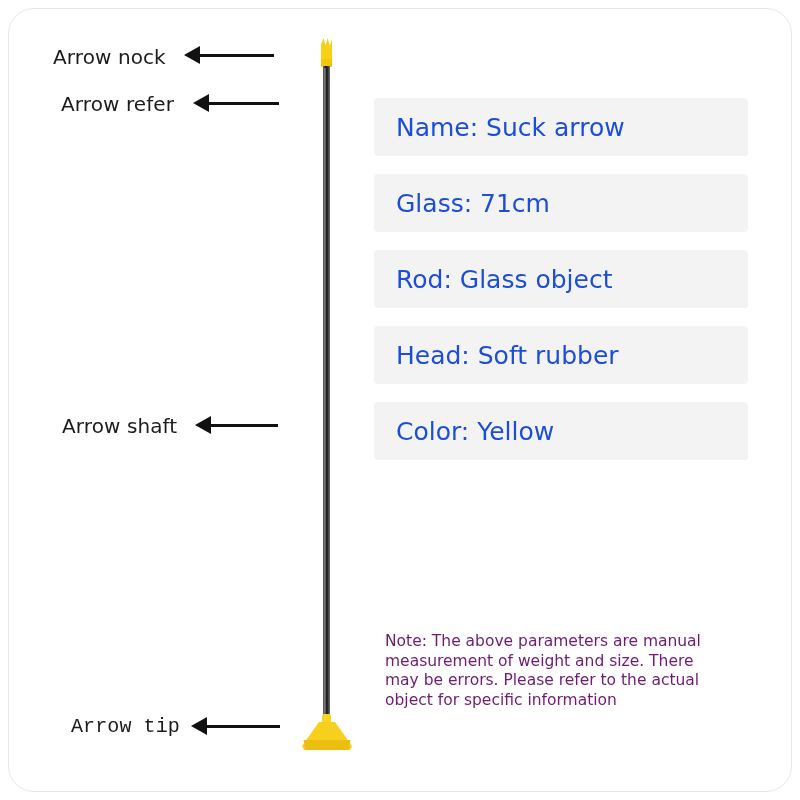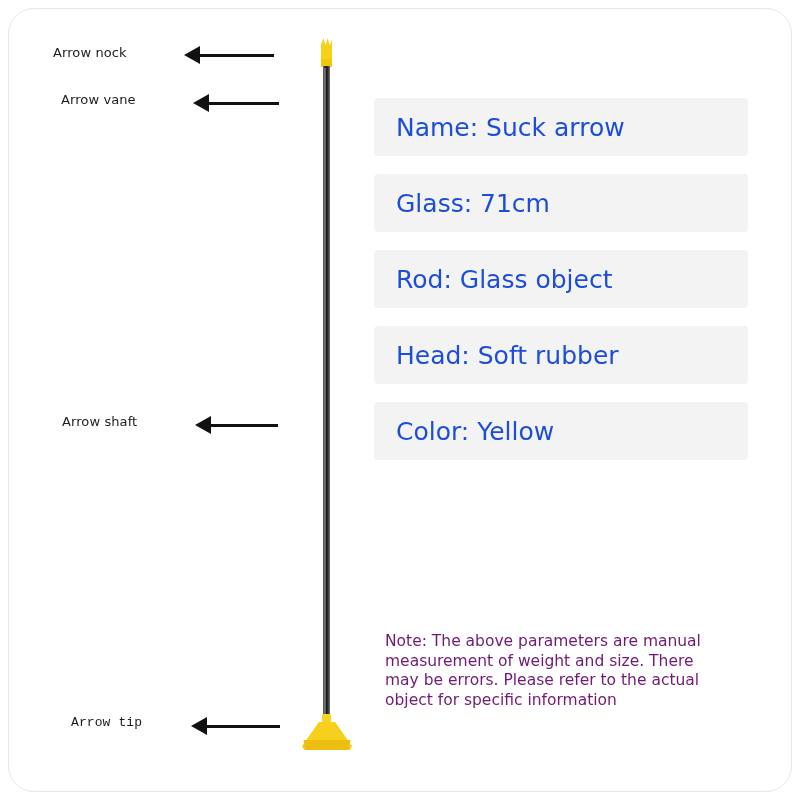--- a/index.html
+++ b/index.html
@@ -25,21 +25,21 @@
     box-sizing: border-box;
     background: #ffffff;
     border: 1px solid #e7e7e7;
     border-radius: 26px;
   }
 
   
   .callout-label {
     position: absolute;
     color: #1c1c1c;
-    font-size: 13px;
+    font-size: 20px;
     font-family: "DejaVu Sans", sans-serif;
     letter-spacing: 0.1px;
     white-space: nowrap;
   }
   .arrow-line {
     position: absolute;
     height: 3px;
     background: #111111;
   }
   .arrow-head {
@@ -160,21 +160,21 @@
 </head>
 <body>
 
 <div id="page">
   <div id="card"></div>
 
   <div class="callout-label" style="left:53px; top:45px;">Arrow nock</div>
   <div class="arrow-line" style="left:190px; top:54px; width:84px;"></div>
   <div class="arrow-head" style="left:184px; top:46px;"></div>
 
-  <div class="callout-label" style="left:61px; top:92px;">Arrow vane</div>
+  <div class="callout-label" style="left:61px; top:92px;">Arrow refer</div>
   <div class="arrow-line" style="left:199px; top:102px; width:80px;"></div>
   <div class="arrow-head" style="left:193px; top:94px;"></div>
 
   <div class="callout-label" style="left:62px; top:414px;">Arrow shaft</div>
   <div class="arrow-line" style="left:201px; top:424px; width:77px;"></div>
   <div class="arrow-head" style="left:195px; top:416px;"></div>
 
   <div class="callout-label" style="left:71px; top:715px;font-family:Liberation Mono, monospace;">Arrow tip</div>
   <div class="arrow-line" style="left:197px; top:725px; width:83px;"></div>
   <div class="arrow-head" style="left:191px; top:717px;"></div>

